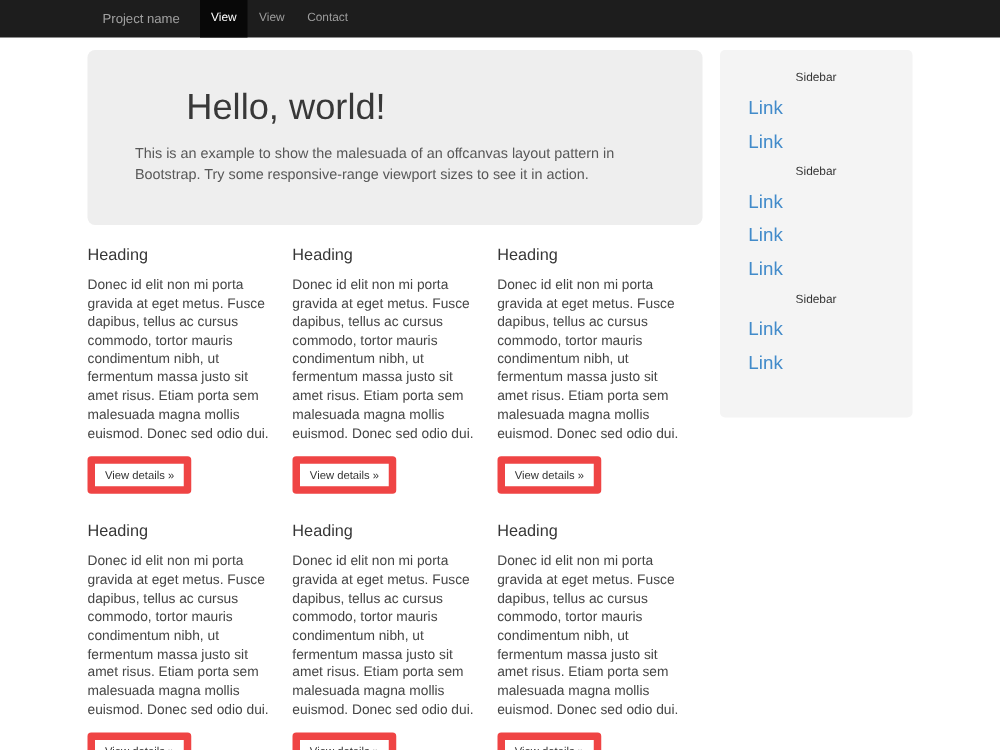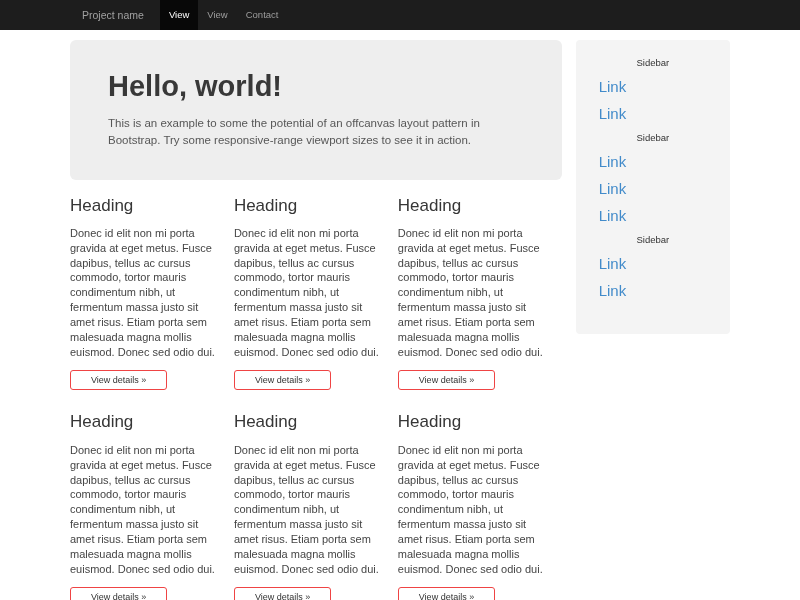--- a/index.html
+++ b/index.html
@@ -31,42 +31,43 @@
   .content-row { display: flex; margin-top: 10px; }
   .main-col { flex: 0 0 74.5%; max-width: 74.5%; }
   .side-col { flex: 1; padding-left: 14px; }
 
   
   .jumbotron {
     background: #eeeeee; border-radius: 6px;
     padding: 30px 38px 30px 38px; margin-bottom: 16px;
   }
   .jumbotron h1 {
-    font-size: 29px; font-weight: 700; color: #383838;
+    font-size: 29px; font-weight: 400; color: #383838;
     margin-bottom: 12px;
+    margin-left: 41px;
   }
   .jumbotron p {
     font-size: 11.5px; line-height: 1.5; color: #575757;
   }
 
   
   .cards-row { display: flex; margin-bottom: 22px; }
   .card { flex: 0 0 33.333%; max-width: 33.333%; padding-right: 16px; }
   .card h2 {
-    font-size: 17px; font-weight: 500; color: #363636;
+    font-size: 13px; font-weight: 500; color: #363636;
     margin: 0 0 10px 0; line-height: 1.2;
   }
   .card p {
     font-size: 11px; line-height: 1.35; color: #454545; margin-bottom: 10px;
   }
   .btn {
     display: inline-block; font-family: inherit;
     font-size: 9px; color: #333; background: #ffffff;
-    border: 1px solid #ef4444; border-radius: 3px;
-    padding: 4px 20px; cursor: pointer;
+    border: 6px solid #ef4444; border-radius: 3px;
+    padding: 4px 8px; cursor: pointer;
   }
 
   
   .sidebar-panel {
     background: #f4f4f4; border-radius: 4px;
     padding: 12px 10px 30px 10px;
   }
   .sidebar-heading {
     font-size: 9.5px; color: #333; padding: 5px 4px; text-align: center;
   }
@@ -101,21 +102,21 @@
   </div>
 </nav>
 
 <div class="container">
   <div class="content-row">
 
     <div class="main-col">
 
       <div class="jumbotron">
         <h1>Hello, world!</h1>
-        <p>This is an example to some the potential of an offcanvas layout pattern in Bootstrap. Try some responsive-range viewport sizes to see it in action.</p>
+        <p>This is an example to show the malesuada of an offcanvas layout pattern in Bootstrap. Try some responsive-range viewport sizes to see it in action.</p>
       </div>
 
       <div class="cards-row">
         <div class="card">
           <h2>Heading</h2>
           <p>Donec id elit non mi porta gravida at eget metus. Fusce dapibus, tellus ac cursus commodo, tortor mauris condimentum nibh, ut fermentum massa justo sit amet risus. Etiam porta sem malesuada magna mollis euismod. Donec sed odio dui.</p>
           <button class="btn">View details »</button>
         </div>
         <div class="card">
           <h2>Heading</h2>

